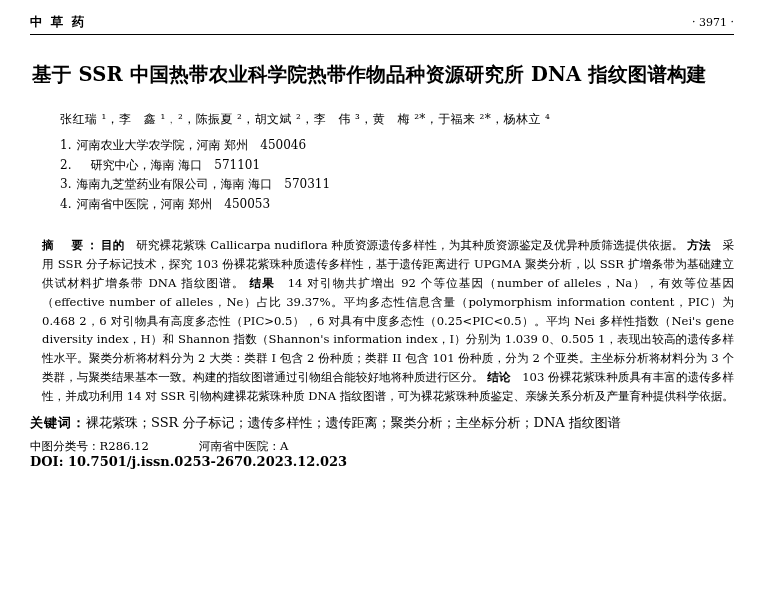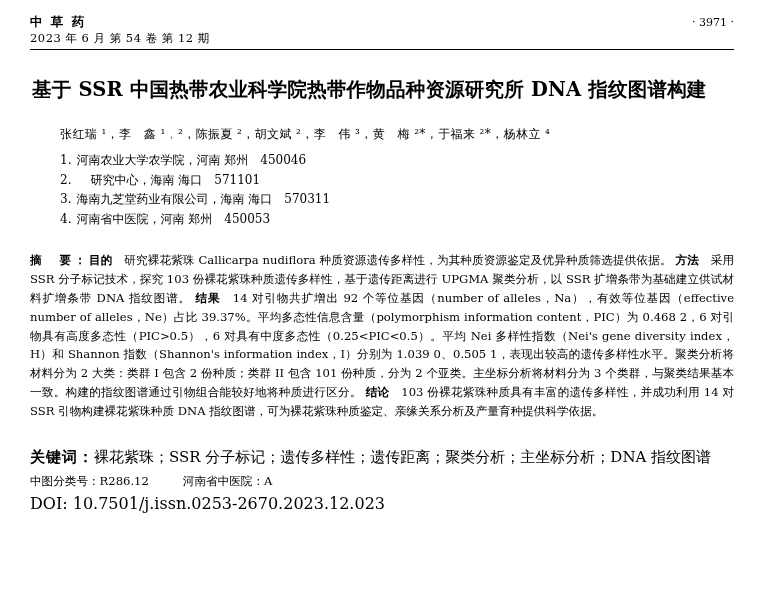--- a/index.html
+++ b/index.html
@@ -93,58 +93,57 @@
   .affil-text { flex: 1 1 auto; }
   .affil-text .cont { display: block; padding-left: 14px; }
 
   
   .abstract {
     margin-top: 22px;
     font-size: 11.6px;
     line-height: 1.63;
     text-align: justify;
     text-justify: inter-ideograph;
+    margin-left: 12px;
   }
   .abs-label {
     font-weight: bold;
     letter-spacing: 3px;
   }
   .lead {
     font-weight: bold;
   }
 
   .keywords {
-    margin-top: 24px;
-    font-size: 15px;
+    margin-top: 7px;
+    font-size: 13px;
     line-height: 1.6;
     text-align: justify;
   }
   .kw-label { font-weight: bold; letter-spacing: 1px; }
 
   .codes {
     margin-top: 5px;
     font-size: 11.6px;
     display: flex;
-    gap: 34px;
+    gap: 50px;
   }
   .doi {
-    margin-top: 5px;
-    font-size: 16px;
-    font-weight: normal;
+    font-size: 13px;
+    font-weight: bold;
   }
 </style>
 </head>
 <body>
 
 <div class="page">
 
   <div class="runhead">
     <div class="runhead-left">
       <span class="journal-cn">中 草 药</span>
-      <span class="runhead-cn-meta">2023 年 6 月   第 54 卷   第 12 期</span>
     </div>
     <div class="runhead-right">· 3971 ·</div>
   </div>
   <div class="rule"></div>
 
   <h1 class="title">基于 SSR 中国热带农业科学院热带作物品种资源研究所 DNA 指纹图谱构建</h1>
 
   <div class="authors">张红瑞 ¹，李　鑫 ¹﹐²，陈振夏 ²，胡文斌 ²，李　伟 ³，黄　梅 ²*，于福来 ²*，杨林立 ⁴</div>
 
   <div class="affil-list">

